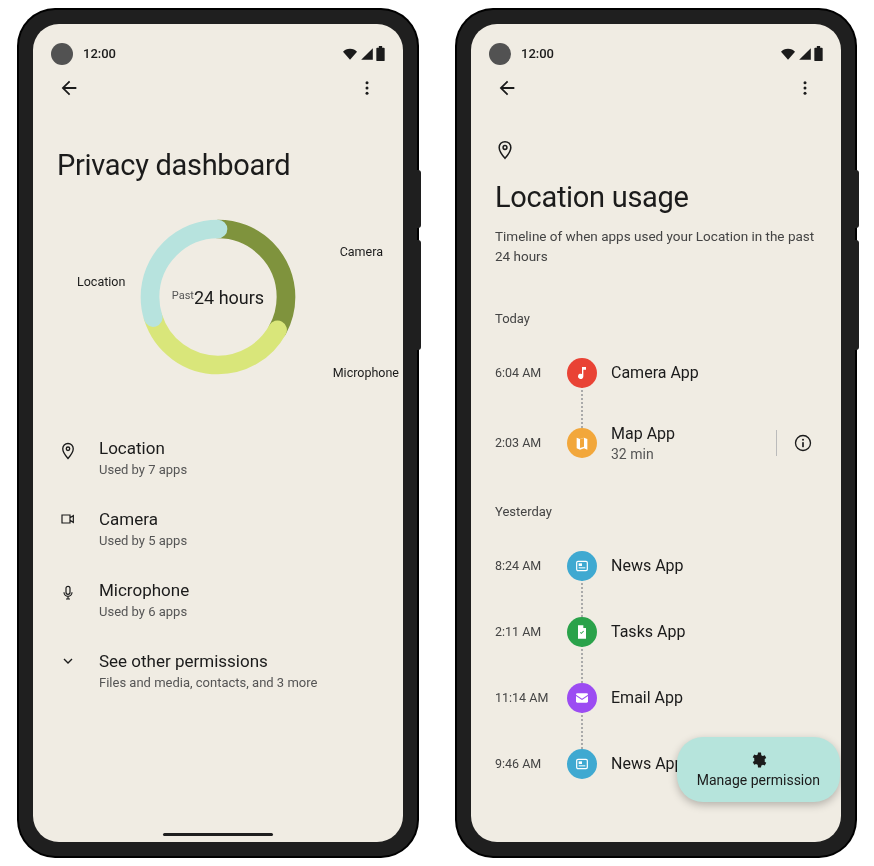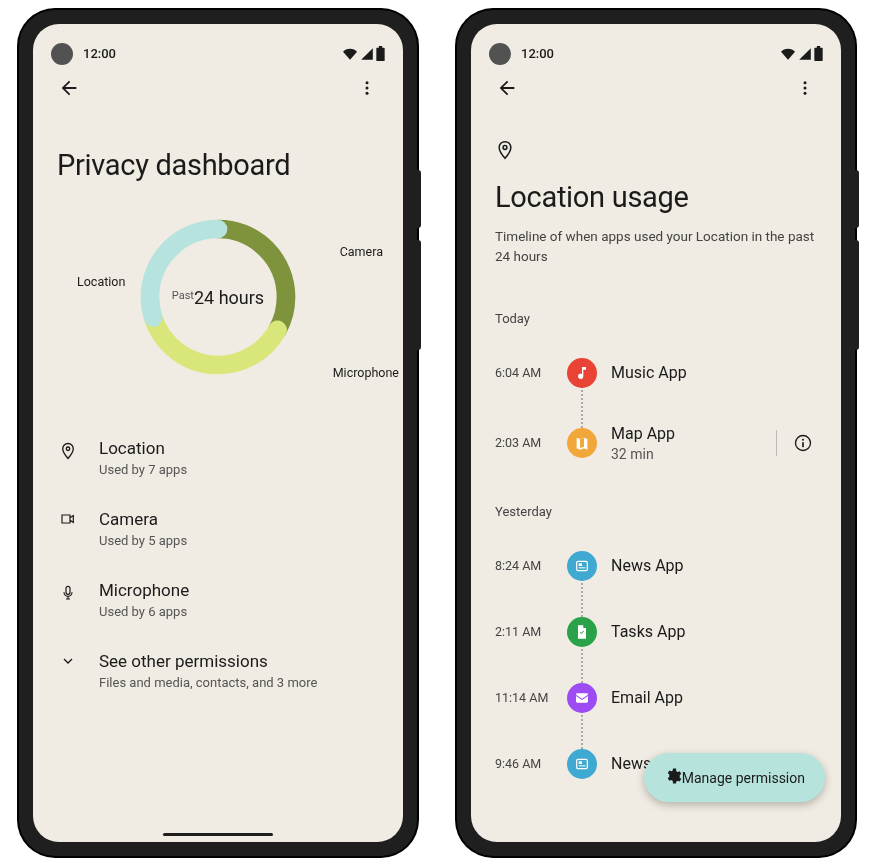--- a/index.html
+++ b/index.html
@@ -169,33 +169,34 @@
     top: 38px;
     bottom: -34px;
     border-left: 2px dotted #aaa;
     z-index: 1;
   }
   .timeline-group { position: relative; margin-bottom: 24px;}
   .timeline-row-wrap { position: relative; padding: 12px 0; }
   
   .manage-chip {
     position: absolute;
-    right: 16px;
+    right: 1px;
     bottom: 40px;
     background: #b6e4dc;
     border-radius: 26px;
     padding: 14px 20px;
     display: flex;
     align-items: center;
     gap: 0;
     font-size: 14px;
     color: #1b1b1b;
     box-shadow: 0 3px 8px rgba(0,0,0,0.25);
     cursor: pointer;
     z-index: 10;
+    flex-direction: column;
   }
   .info-divider { width: 1px; height: 26px; background: #bbb; margin: 0 2px;}
 </style>
 </head>
 <body>
 
 <div class="phone">
   <div class="phone-button-right btn-r1"></div>
   <div class="phone-button-right btn-r2"></div>
   <div class="screen">
@@ -368,21 +369,21 @@
         <div class="timeline-row-wrap">
           <div class="vline"></div>
           <div class="timeline-row">
             <div class="time">6:04 AM</div>
             <div class="app-icon" style="background:#e94335">
               <svg width="16" height="16" viewBox="0 0 24 24">
                   <path fill="#fff" d="M12 3v10.6A4 4 0 1014 17V7h4V3h-6z"></path>
                 </svg>
             </div>
             <div class="app-text">
-                <div class="primary">Music App</div>
+                <div class="primary">Camera App</div>
               </div>
           </div>
         </div>
         <div class="timeline-row-wrap">
           <div class="timeline-row">
             <div class="time">2:03 AM</div>
             <div class="app-icon" style="background:#f2a73b">
               <svg width="16" height="16" viewBox="0 0 24 24">
                   <path fill="#fff" d="M15 4l-6 2-5-2v16l5 2 6-2 5 2V6l-5-2zM9 6.5l6-2v13l-6 2v-13z"></path>
                 </svg>

